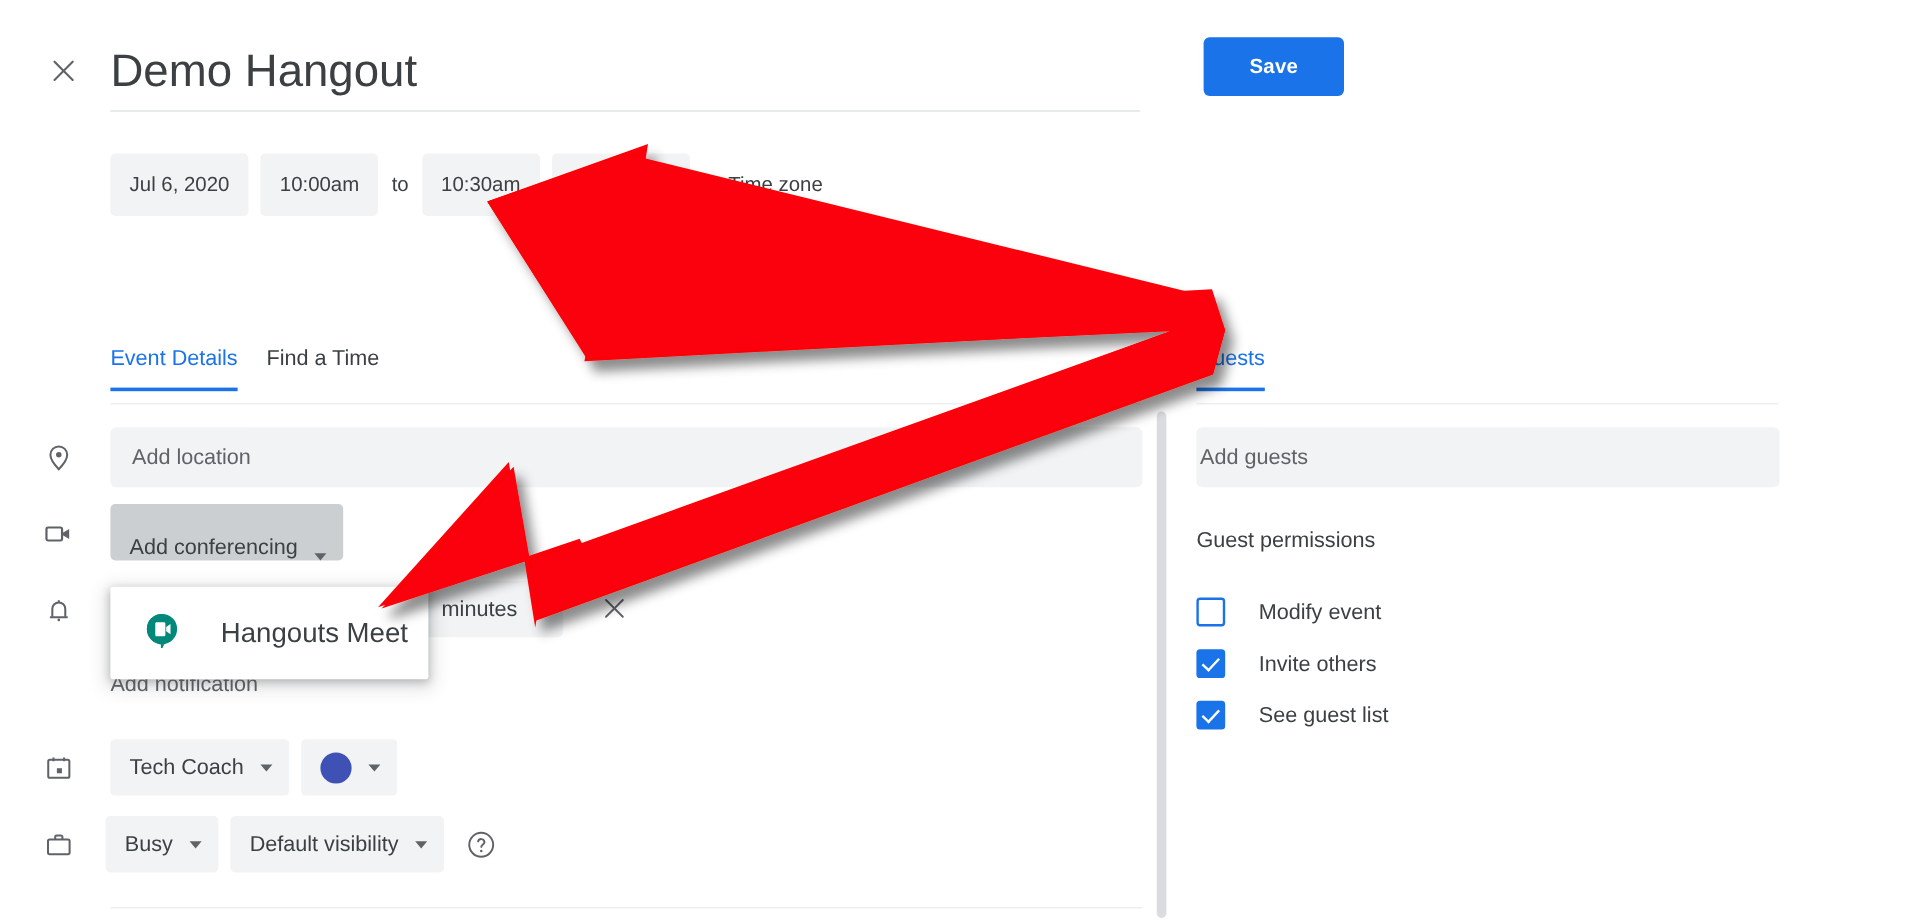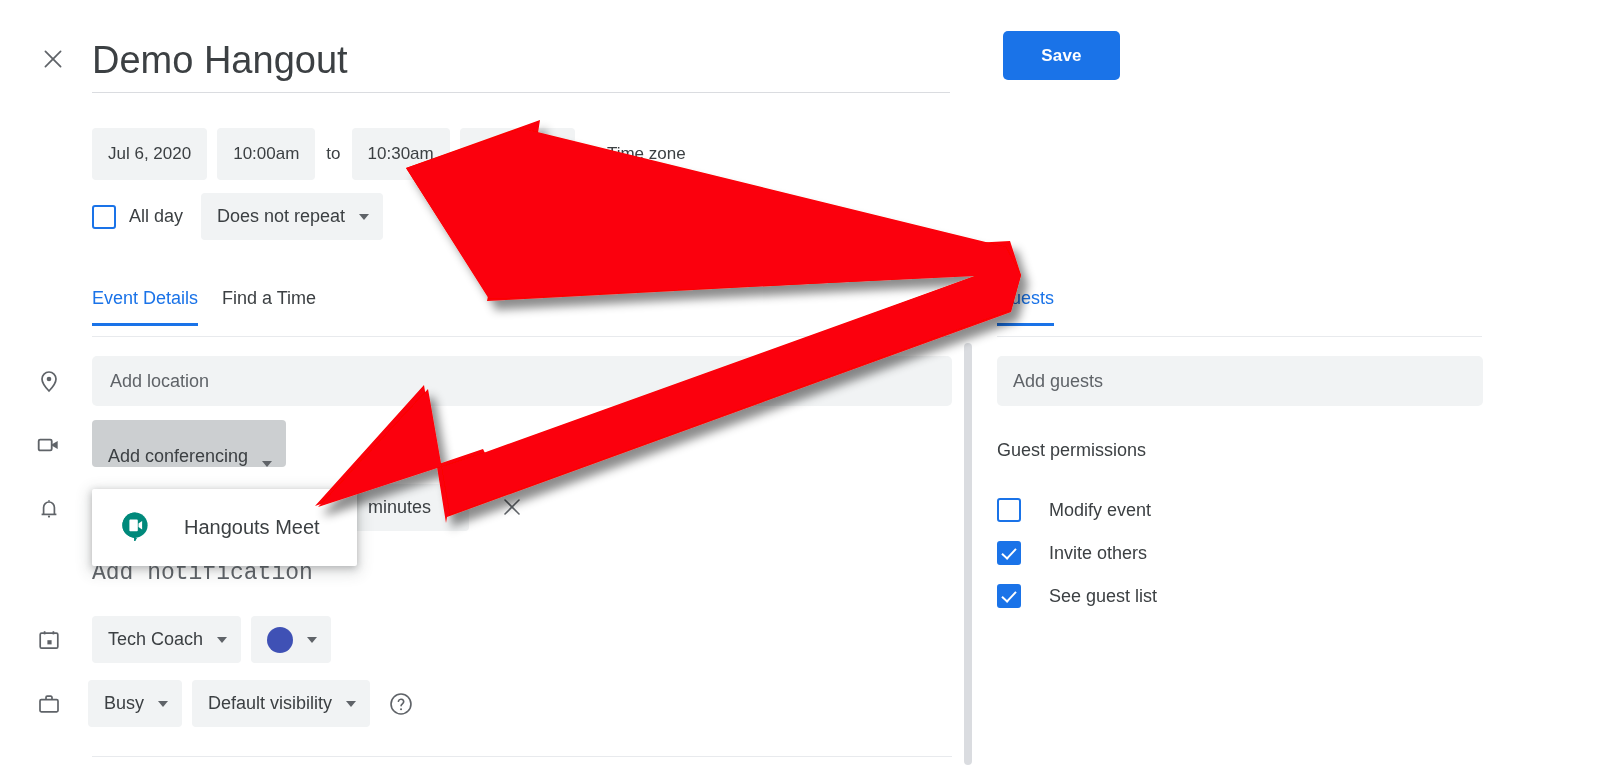--- a/index.html
+++ b/index.html
@@ -234,21 +234,21 @@
     background: #ffffff;
     border-radius: 2px;
     box-shadow: 0 2px 7px rgba(60,64,67,.30), 0 4px 14px 4px rgba(60,64,67,.15);
     display: flex;
     align-items: center;
     padding-left: 28px;
     z-index: 25;
     cursor: pointer;
   }
   .meet-label {
-    font-size: 20px;
+    font-size: 23px;
     color: #3c4043;
     margin-left: 34px;
     white-space: nowrap;
   }
 
   .notif-chip {
     position: absolute;
     left: 352px; top: 484px;
     height: 47px;
     z-index: 5;
@@ -257,25 +257,24 @@
     position: absolute;
     left: 495px; top: 490px;
     width: 34px; height: 34px;
     display: flex; align-items: center; justify-content: center;
     cursor: pointer;
     z-index: 6;
   }
   .add-notif {
     position: absolute;
     left: 92px; top: 560px;
-    font-size: 23px;
+    font-size: 18px;
     color: #5f6368;
     cursor: pointer;
     z-index: 2;
-    font-family: Liberation Mono, monospace;
   }
 
   .row-cal {
     position: absolute;
     left: 92px; top: 616px;
     display: flex; align-items: center;
   }
   .row-busy {
     position: absolute;
     left: 88px; top: 680px;
@@ -312,21 +311,21 @@
 
   
   .guests-field {
     position: absolute;
     left: 997px; top: 356px;
     width: 486px; height: 50px;
     background: #f1f3f4;
     border-radius: 5px;
     display: flex;
     align-items: center;
-    padding: 0 16px;
+    padding: 0 3px;
     font-size: 18px;
     color: #5f6368;
     cursor: text;
   }
   .perm-title {
     position: absolute;
     left: 997px; top: 440px;
     font-size: 18px;
     color: #3c4043;
     text-align: right;
@@ -375,28 +374,20 @@
 
   <div class="chip-row">
     <div class="chip">Jul 6, 2020</div>
     <div class="chip gap-l">10:00am</div>
     <div class="to-label">to</div>
     <div class="chip">10:30am</div>
     <div class="chip gap-l">Jul 6, 2020</div>
     <div class="tz-label">Time zone</div>
   </div>
 
-  <div class="allday-row">
-    <div class="cb"></div>
-    <div class="allday-label">All day</div>
-    <div class="select-chip">
-      <span>Does not repeat</span>
-      <span class="caret"></span>
-    </div>
-  </div>
 
   <div class="tabs-left">
     <div class="tab active">Event Details</div>
     <div class="tab">Find a Time</div>
   </div>
   <div class="tab-rule-left"></div>
 
   <div class="tabs-right">
     <div class="tab active">Guests</div>
   </div>

